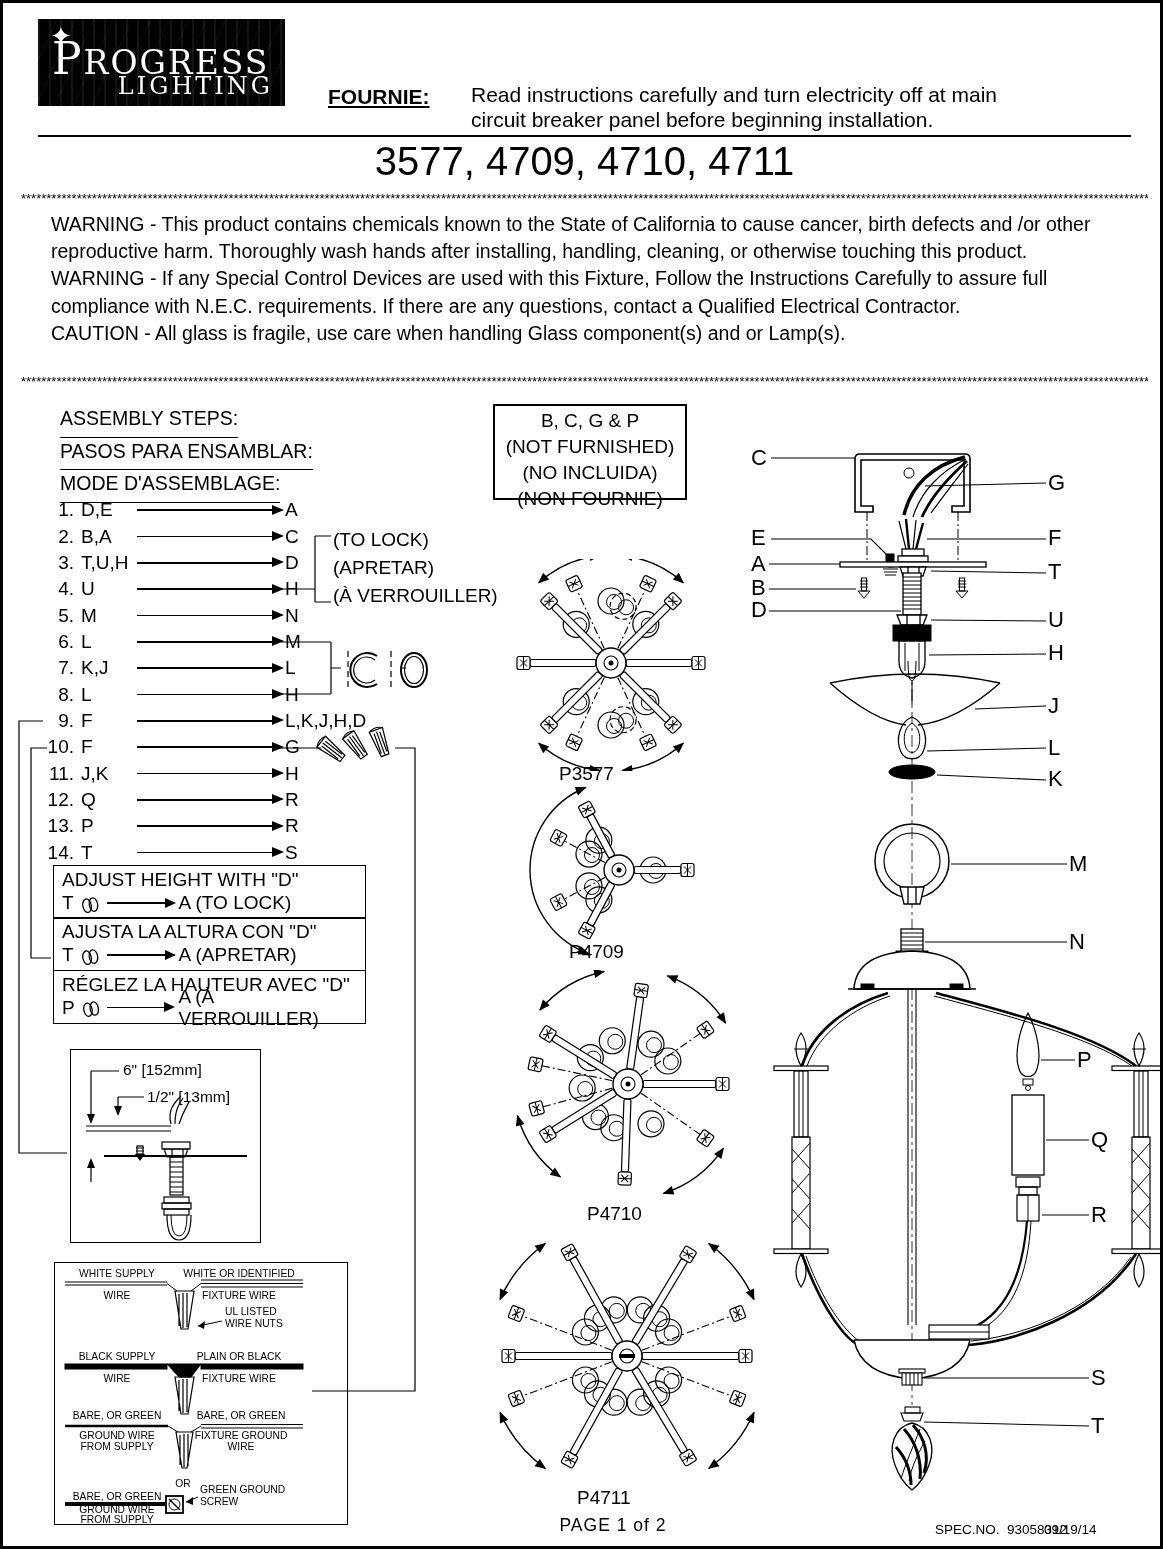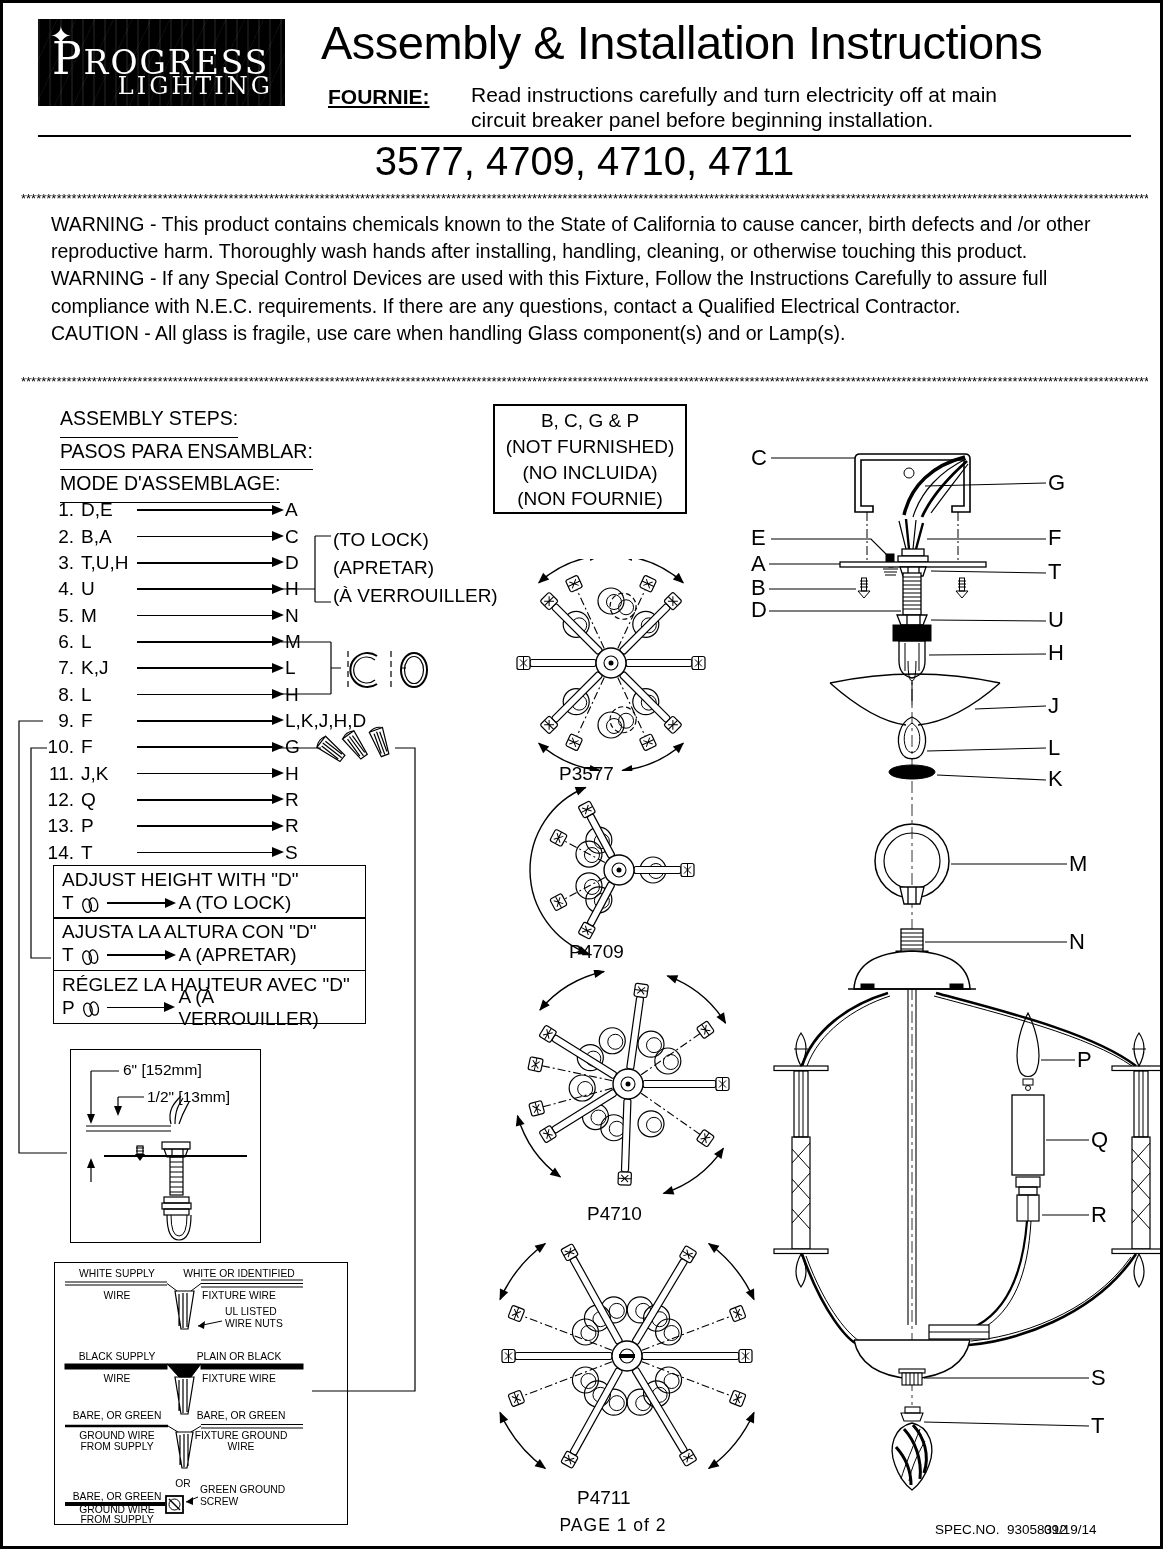--- a/index.html
+++ b/index.html
@@ -32,21 +32,21 @@
   #steps{left:40px;top:494px;width:258px;}
   .step-row{display:flex;align-items:center;height:26.35px;font-size:19px;}
   .s-num{width:38px;text-align:right;padding-right:7px;box-sizing:border-box;}
   .s-from{width:56px;white-space:nowrap;}
   .s-arrow{flex:1;height:1.7px;background:#000;position:relative;margin-right:13px;}
   .s-arrow::after{content:"";position:absolute;right:-12px;top:-4.8px;width:0;height:0;
      border-left:12px solid #000;border-top:5.5px solid transparent;border-bottom:5.5px solid transparent;}
   .s-to{width:16px;white-space:nowrap;overflow:visible;}
   #lock-notes{left:330px;top:523px;font-size:19px;line-height:28px;white-space:nowrap;}
   
-  #nf-box{left:490px;top:401px;width:194px;height:110px;border:2px solid #000;box-sizing:border-box;
+  #nf-box{left:490px;top:401px;width:194px;height:96px;border:2px solid #000;box-sizing:border-box;
           text-align:center;font-size:19px;line-height:26px;padding-top:2px;}
   
   #adjust-boxes{left:50px;top:862px;width:313px;}
   .adj-box{border:1.7px solid #000;box-sizing:border-box;padding:2px 8px 3px 8px;margin-top:-1.7px;}
   .adj-box:first-child{margin-top:0;}
   .adj-title{font-size:19px;line-height:23px;white-space:nowrap;}
   .adj-line{display:flex;align-items:center;height:24px;font-size:19px;}
   .adj-arrow{width:58px;height:1.7px;background:#000;position:relative;margin:0 14px 0 2px;}
   .adj-arrow::after{content:"";position:absolute;right:-11px;top:-4.5px;width:0;height:0;
      border-left:11px solid #000;border-top:5px solid transparent;border-bottom:5px solid transparent;}
@@ -63,21 +63,20 @@
 </style>
 </head>
 <body>
 
 <div id="page">
 
   <div id="logo" class="abs">
     <div class="l1"><span class="star">✦</span><span class="bigP">P</span><span class="rest">ROGRESS</span></div>
     <div class="l2">LIGHTING</div>
   </div>
-  <div id="title" class="abs">Assembly &amp; Installation Instructions</div>
   <div id="caution-label" class="abs">FOURNIE:</div>
   <div id="caution-text" class="abs">
     <div>Read instructions carefully and turn electricity off at main</div>
     <div>circuit breaker panel before beginning installation.</div>
   </div>
   <div id="header-rule" class="abs"></div>
   <div id="models" class="abs">3577, 4709, 4710, 4711</div>
   <div id="stars1" class="abs stars">**********************************************************************************************************************************************************************************************************************************************************</div>
 
   <div id="warnings" class="abs">

